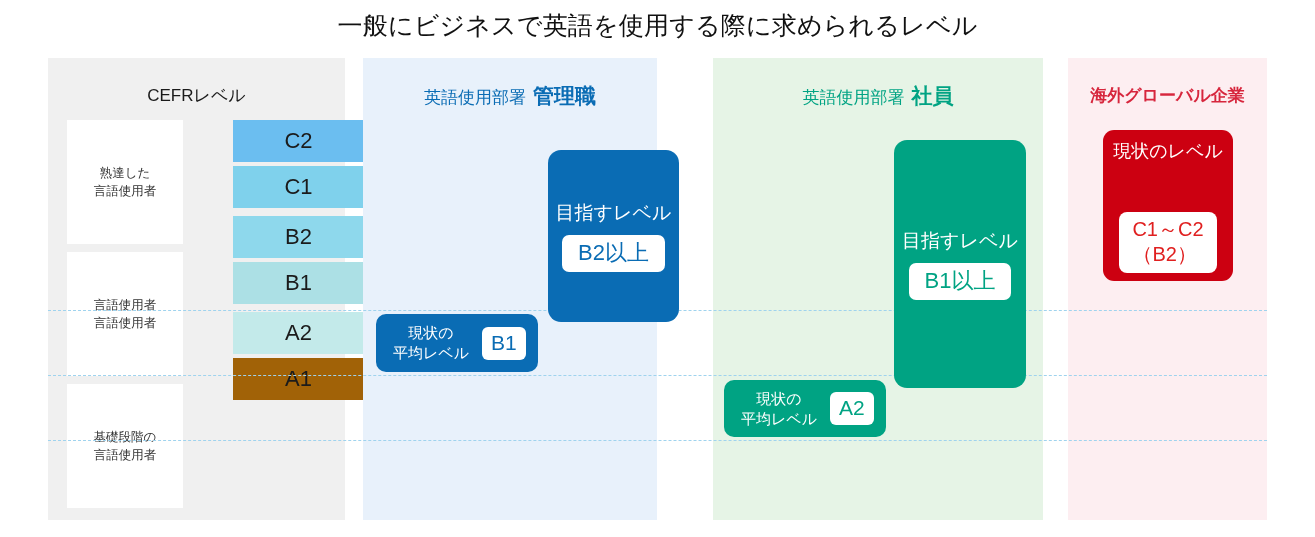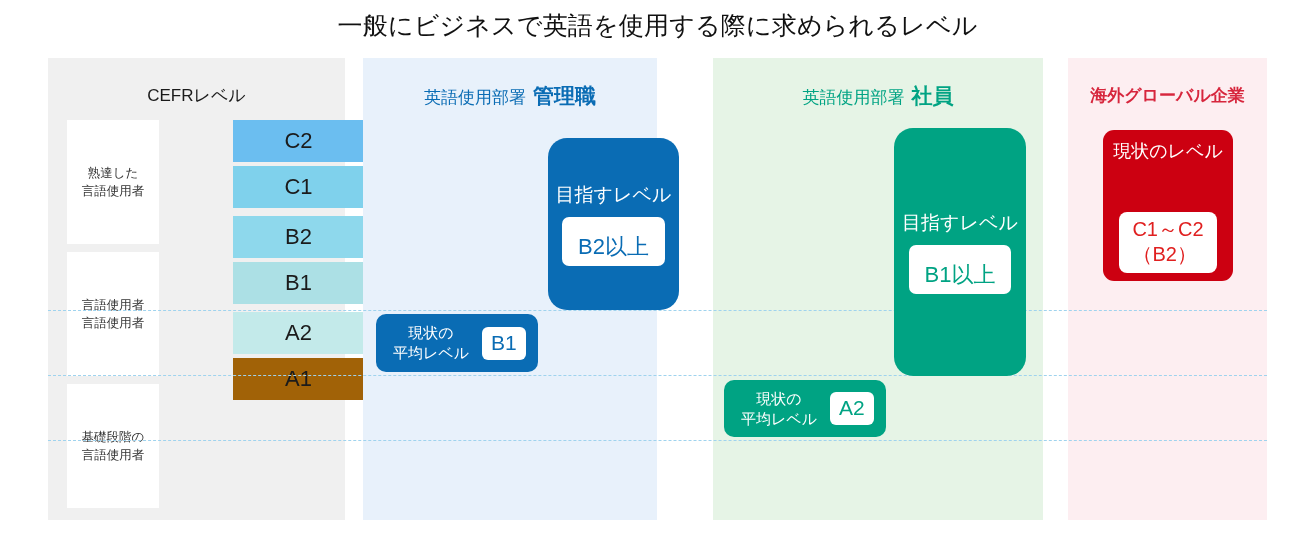--- a/index.html
+++ b/index.html
@@ -69,21 +69,21 @@
 
   
   .cefr-groups {
     position: absolute;
     left: 19px;
     top: 62px;
     width: 116px;
   }
   .cefr-group {
     background: #ffffff;
-    width: 92px;
+    width: 116px;
     box-sizing: border-box;
     display: flex;
     align-items: center;
     justify-content: center;
     text-align: center;
     font-size: 12.5px;
     line-height: 18px;
     color: #333333;
     margin-bottom: 8px;
     height: 124px;
@@ -147,38 +147,39 @@
     border-top: 1.6px dashed #9fd3ee;
     z-index: 1;
   }
   #dash-b2 { top: 310px; }
   #dash-b1 { top: 375px; }
   #dash-a2 { top: 440px; }
 
   
   .target-box {
     position: absolute;
-    border-radius: 19px;
+    border-radius: 13px;
     display: flex;
     flex-direction: column;
     align-items: center;
     justify-content: center;
     z-index: 3;
+    margin-top: 12px;
   }
   .target-label {
     color: #ffffff;
     font-size: 19px;
     line-height: 26px;
     margin-bottom: 9px;
     white-space: nowrap;
   }
   .target-value {
     background: #ffffff;
     border-radius: 7px;
-    padding: 16px 16px 5px 16px;
+    padding: 4px 16px 5px 16px;
     font-size: 22px;
     line-height: 28px;
     white-space: nowrap;
   }
 
   #target-manager {
     left: 548px;
     top: 138px;
     width: 131px;
     height: 172px;

